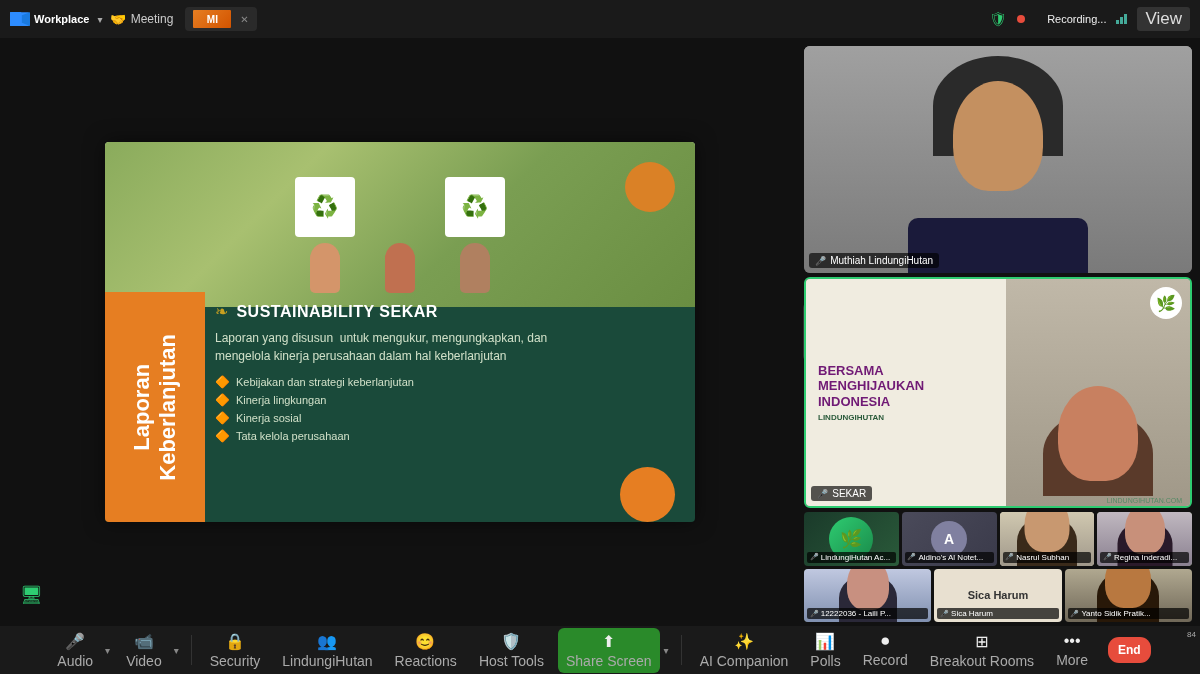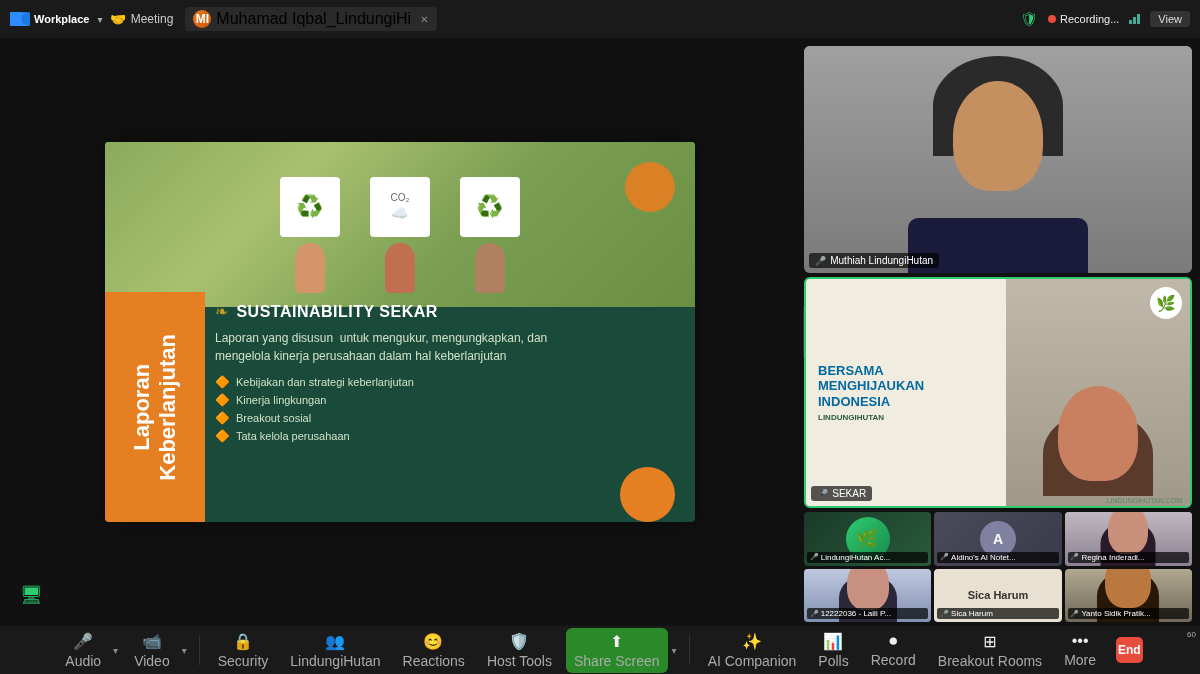--- a/index.html
+++ b/index.html
@@ -47,45 +47,45 @@
     }
     .meeting-icon { color: #4a9; font-size: 13px; }
     #participant-chip {
       display: flex; align-items: center; gap: 5px;
       background: #2a2a2a;
       border-radius: 4px;
       padding: 3px 8px;
       margin-left: 12px;
     }
     .participant-avatar {
-      width: 18px; height: 18px;
+      width: 38px; height: 18px;
       background: linear-gradient(135deg, #e67e22, #d35400);
-      border-radius: 9px;
-      font-size: 12px;
+      border-radius: 1px;
+      font-size: 10px;
       color: #fff;
       display: flex; align-items: center; justify-content: center;
       font-weight: 700;
     }
     #close-chip { color: #888; font-size: 10px; margin-left: 4px; cursor: pointer; }
 
     
     #topbar-right {
       margin-left: auto;
       display: flex; align-items: center; gap: 10px;
     }
     .recording-badge {
-      display: flex; align-items: center; gap: 4px;
+      display: flex; align-items: center; gap: 22px;
       color: #eee; font-size: 11px;
     }
     .rec-dot { width: 8px; height: 8px; background: #e74c3c; border-radius: 50%; }
     .shield-green { color: #2ecc71; font-size: 14px; }
     .signal-bars { display: flex; align-items: flex-end; gap: 1px; }
     .signal-bar { width: 3px; background: #4a9; }
     #view-btn {
-      color: #ddd; font-size: 11px; 
+      color: #ddd; font-size: 17px; 
       background: #333; border: none;
       padding: 2px 8px; border-radius: 3px;
       cursor: pointer;
     }
 
     
     #main-content {
       position: absolute;
       top: 38px; left: 0; right: 0; bottom: 48px;
       background: #111;
@@ -290,21 +290,21 @@
     
     .speaker2-left-panel {
       position: absolute;
       left: 0; top: 0; bottom: 0;
       width: 52%;
       background: #f0ece0;
       display: flex; flex-direction: column;
       align-items: flex-start; justify-content: center;
       padding: 10px 12px;
     }
-    .bersama-text { font-size: 13px; font-weight: 900; color: #0369a1; line-height: 1.2; }
+    .bersama-text { font-size: 13px; font-weight: 900; color: #701a75; line-height: 1.2; }
     .lindungihutan-small { font-size: 8px; color: #2a5a3a; font-weight: 600; margin-top: 4px; }
     .speaker2-right-panel {
       position: absolute;
       right: 0; top: 0; bottom: 0;
       width: 48%;
       background: #d0cdc0;
       display: flex; align-items: center; justify-content: center;
       overflow: hidden;
     }
 
@@ -419,22 +419,22 @@
     .toolbar-chevron {
       font-size: 10px; color: #888;
       cursor: pointer; padding: 0 2px;
     }
 
     
     .end-btn {
       background: #e74c3c;
       color: #fff;
       border: none;
-      padding: 6px 2px;
-      border-radius: 5px;
+      padding: 6px 10px;
+      border-radius: 11px;
       font-size: 12px;
       font-weight: 600;
       cursor: pointer;
       margin-left: 6px;
     }
 
     
     .thumb-person-1 {
       background: #4a7060;
     }
@@ -479,21 +479,20 @@
     </svg>
     <span id="topbar-title">Workplace</span>
   </div>
   <span id="topbar-chevron">▾</span>
   <div id="meeting-label">
     <span class="meeting-icon">🤝</span>
     <span>Meeting</span>
   </div>
   <div id="participant-chip">
     <div class="participant-avatar">MI</div>
-    <span class="participant-name-label">Muhamad Iqbal_LindungiHi</span>
     <span id="close-chip">✕</span>
   </div>
 
   <div id="topbar-right">
     <span class="shield-green">🛡</span>
     <div class="recording-badge">
       <div class="rec-dot"></div>
       <span>Recording...</span>
     </div>
     <div class="signal-bars">
@@ -512,24 +511,20 @@
       <div class="slide-bg">
 
         <div class="slide-top-image">
           <div class="slide-top-image-inner">
             <div class="hands-area">
               <div class="hand-icon-group">
                 <div class="icon-card">♻️</div>
                 <div class="hand-shape"></div>
               </div>
               <div class="hand-icon-group">
-                <div class="icon-card" style="font-size:14px; flex-direction:column; gap:2px; display:flex; align-items:center; justify-content:center;">
-                    <span style="font-size:10px;color:#666;">CO₂</span>
-                    <span>☁️</span>
-                  </div>
                 <div class="hand-shape" style="background:#c07050;"></div>
               </div>
               <div class="hand-icon-group">
                 <div class="icon-card">♻️</div>
                 <div class="hand-shape" style="background:#b08060;"></div>
               </div>
             </div>
             <div class="orange-circle-tr"></div>
           </div>
         </div>
@@ -547,21 +542,21 @@
           <div class="bullet-item">
             <span class="bullet-icon">🔶</span>
             <span>Kebijakan dan strategi keberlanjutan</span>
           </div>
           <div class="bullet-item">
             <span class="bullet-icon">🔶</span>
             <span>Kinerja lingkungan</span>
           </div>
           <div class="bullet-item">
             <span class="bullet-icon">🔶</span>
-            <span>Breakout sosial</span>
+            <span>Kinerja sosial</span>
           </div>
           <div class="bullet-item">
             <span class="bullet-icon">🔶</span>
             <span>Tata kelola perusahaan</span>
           </div>
           <div class="orange-circle-br"></div>
         </div>
       </div>
     </div>
 
@@ -639,20 +634,30 @@
           <div class="thumb-face-area" style="background:linear-gradient(135deg,#4a4a5a,#3a3a4a);">
             <div style="width:36px;height:36px;background:#8080a0;border-radius:50%;display:flex;align-items:center;justify-content:center;color:#fff;font-size:14px;font-weight:700;">A</div>
           </div>
           <div class="thumb-name">
             <span class="thumb-mic">🎤</span>
             <span class="thumb-name-text">Aldino's Al Notet...</span>
           </div>
         </div>
 
 
+        <div class="thumb thumb-person-2">
+          <div class="thumb-face-area" style="background:linear-gradient(to bottom,#d0c8b0,#a0988a);position:relative;overflow:hidden;">
+            <div style="position:absolute;bottom:0;left:50%;transform:translateX(-50%);width:60px;height:50px;background:#3a2a1a;border-radius:50% 50% 0 0;"></div>
+            <div style="position:absolute;bottom:14px;left:50%;transform:translateX(-50%);width:45px;height:55px;background:#c89870;border-radius:50% 50% 40% 40%;"></div>
+          </div>
+          <div class="thumb-name">
+            <span class="thumb-mic">🎤</span>
+            <span class="thumb-name-text">Nasrul Subhan</span>
+          </div>
+        </div>
 
         <div class="thumb thumb-person-3">
           <div class="thumb-face-area" style="background:linear-gradient(to bottom,#c0b8c0,#8a8090);position:relative;overflow:hidden;">
             <div style="position:absolute;bottom:0;left:50%;transform:translateX(-50%);width:55px;height:45px;background:#2a1a2a;border-radius:50% 50% 0 0;"></div>
             <div style="position:absolute;bottom:12px;left:50%;transform:translateX(-50%);width:40px;height:50px;background:#c8907a;border-radius:50% 50% 40% 40%;"></div>
           </div>
           <div class="thumb-name">
             <span class="thumb-mic">🎤</span>
             <span class="thumb-name-text">Regina Inderadi...</span>
           </div>
@@ -726,21 +731,21 @@
     <button class="toolbar-btn">
       <span class="toolbar-btn-icon">🔒</span>
       <span class="toolbar-btn-label">Security</span>
     </button>
   </div>
 
   <div class="toolbar-group">
     <button class="toolbar-btn">
       <span class="toolbar-btn-icon">👥</span>
       <span class="toolbar-btn-label">LindungiHutan</span>
-      <span style="font-size:8px;color:#aaa;position:absolute;top:4px;right:4px;">60</span>
+      <span style="font-size:8px;color:#aaa;position:absolute;top:4px;right:4px;">84</span>
     </button>
   </div>
 
   <div class="toolbar-group">
     <button class="toolbar-btn">
       <span class="toolbar-btn-icon">😊</span>
       <span class="toolbar-btn-label">Reactions</span>
     </button>
   </div>
 

